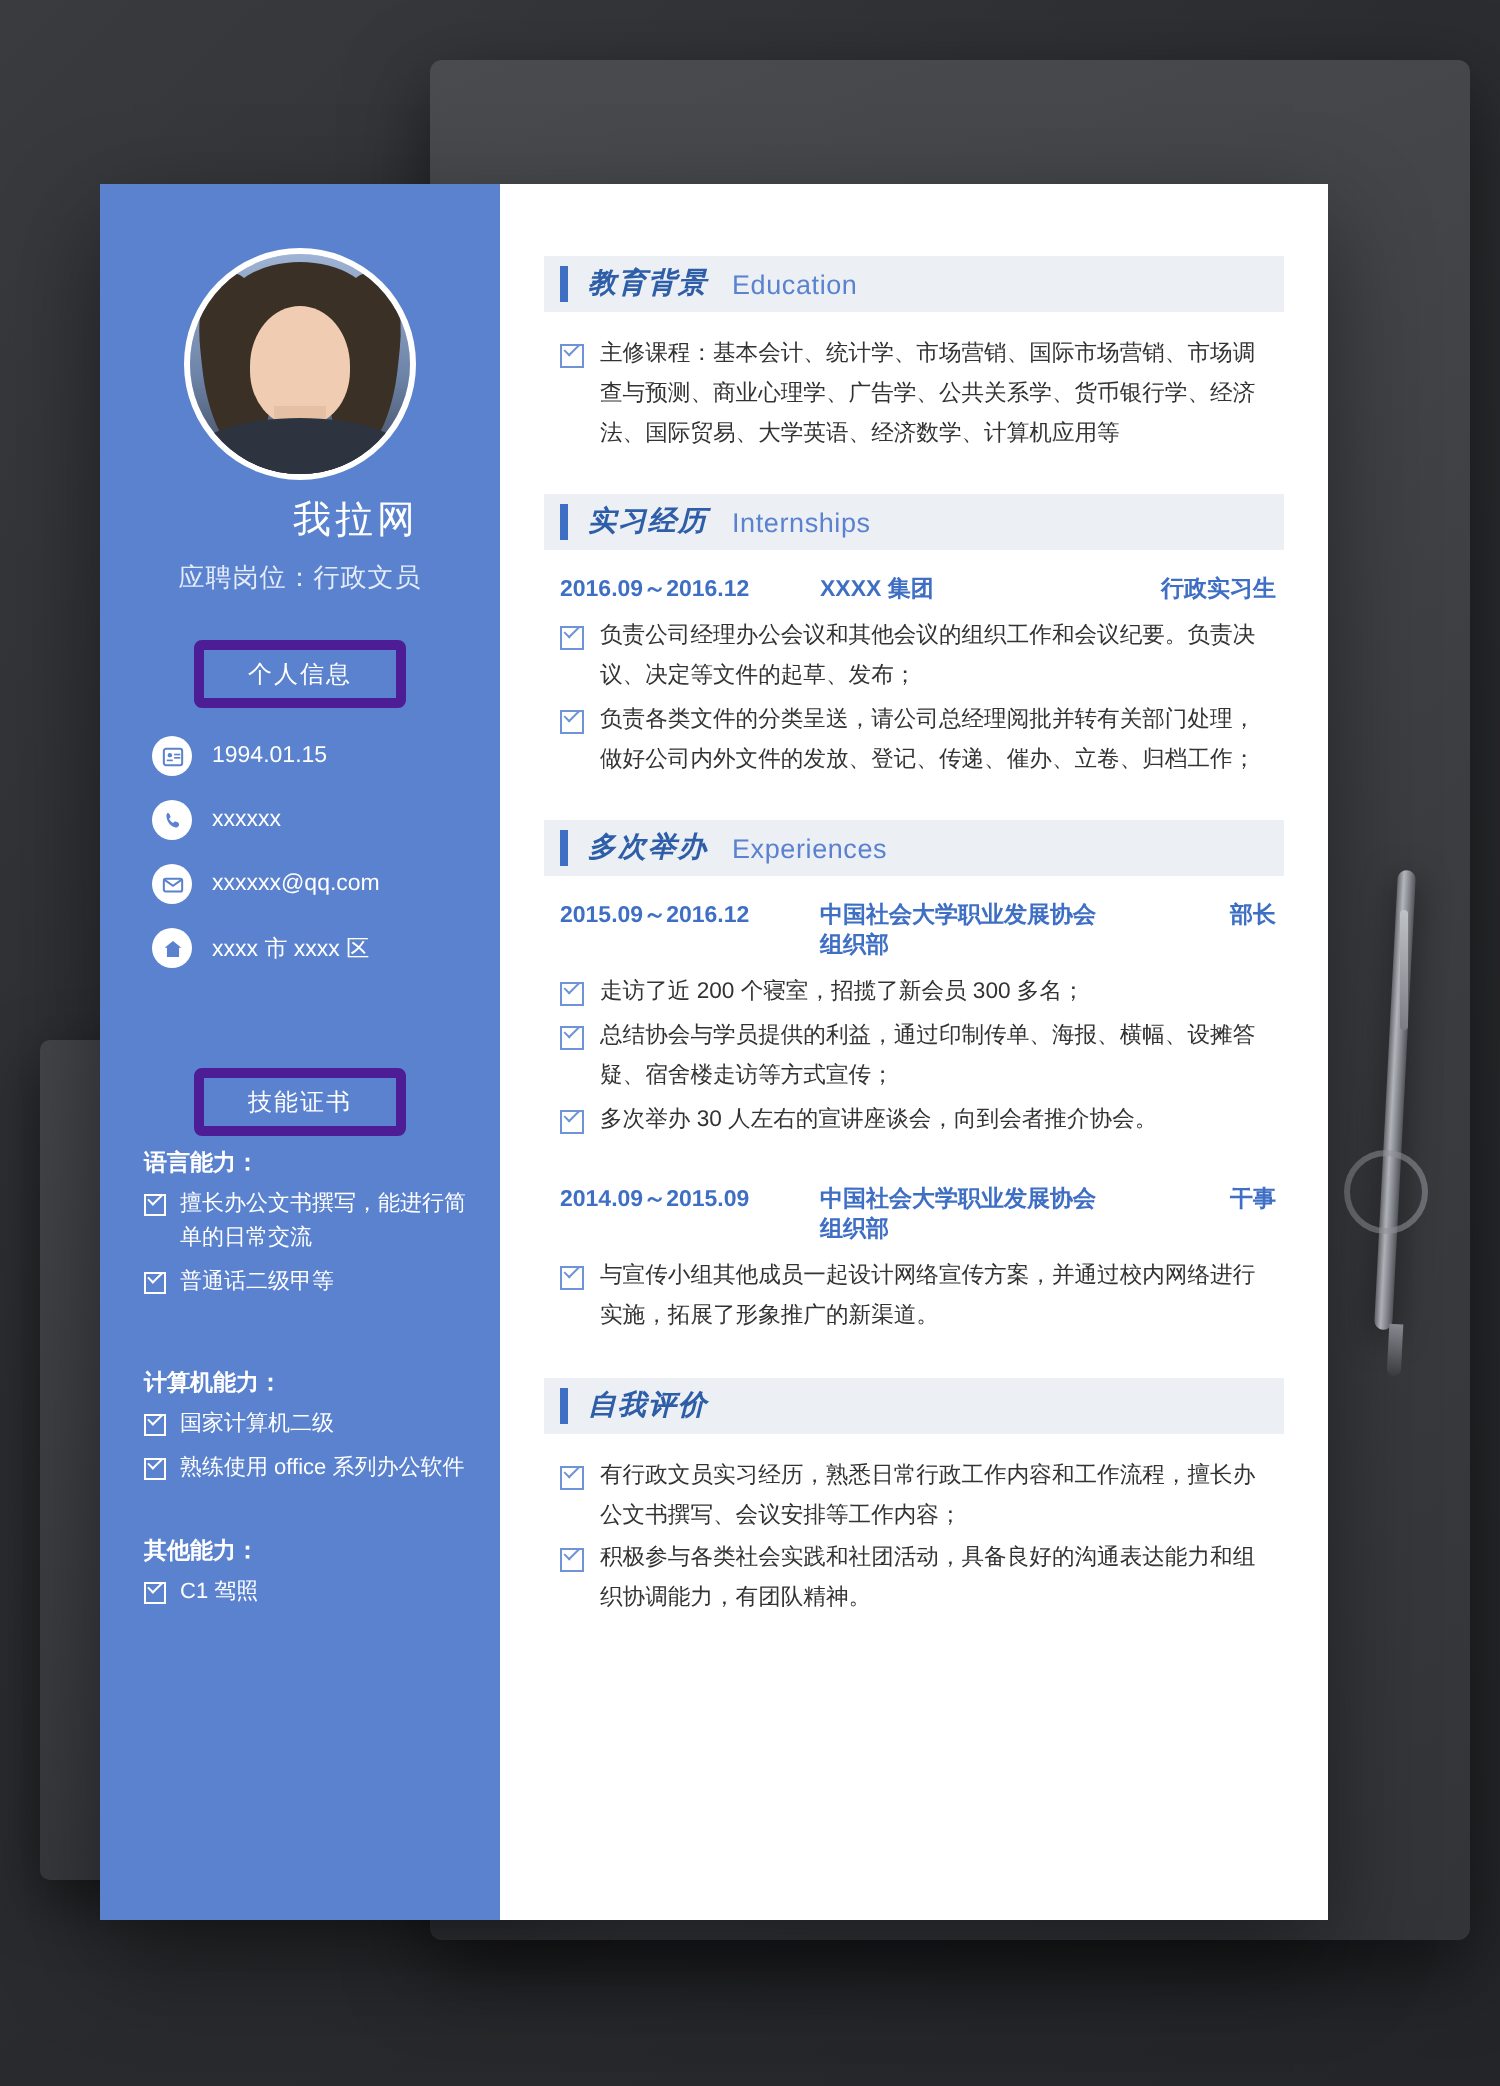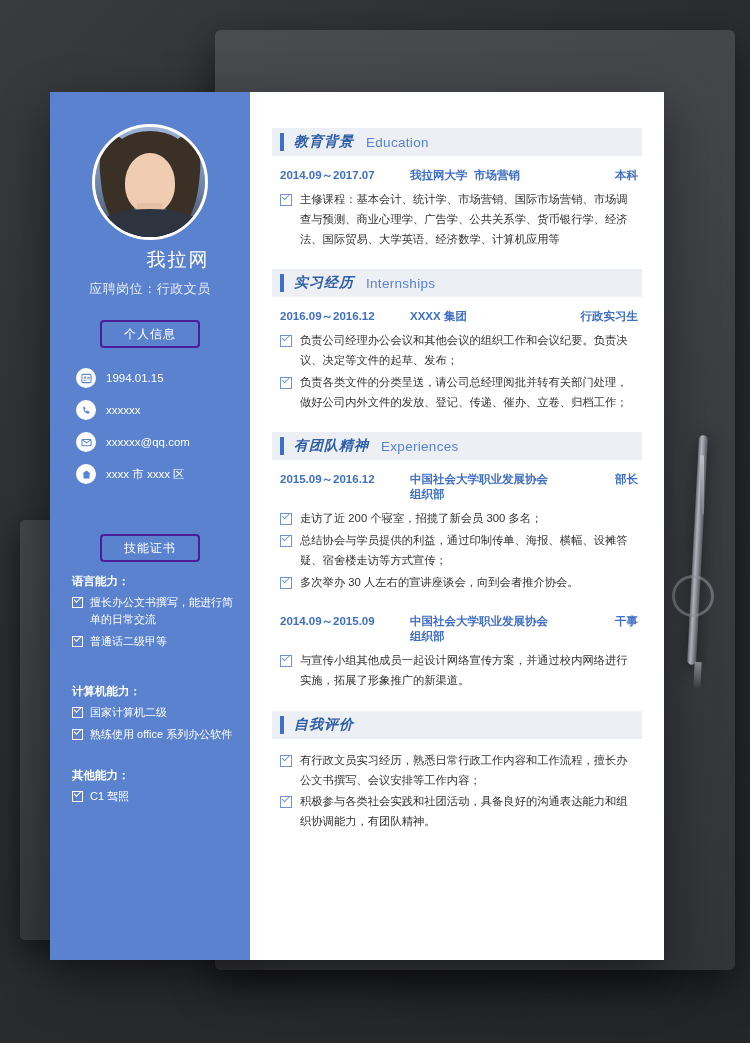--- a/index.html
+++ b/index.html
@@ -192,21 +192,21 @@
     letter-spacing: 0.5px;
   }
   .pill {
     position: absolute;
     left: 50%;
     transform: translateX(-50%);
     width: 96px;
     height: 24px;
     line-height: 24px;
     text-align: center;
-    border: 2px solid #4c1d95;
+    border: 5px solid #4c1d95;
     border-radius: 4px;
     font-size: 12px;
     letter-spacing: 1px;
   }
   .pill-info { top: 228px; }
   .pill-skill { top: 442px; }
 
   .contact-list {
     position: absolute;
     top: 270px;
@@ -460,26 +460,20 @@
     </div>
   </div>
 
   <div class="content">
 
     <div class="section-head">
       <span class="bar"></span>
       <span class="sh-cn">教育背景</span>
       <span class="sh-en">Education</span>
     </div>
-    <div class="job-row">
-      <span class="jr-date">2014.09～2017.07</span>
-      <span class="jr-org">我拉网大学</span>
-      <span class="jr-role left">市场营销</span>
-      <span class="jr-role">本科</span>
-    </div>
     <div class="bullets">
       <div class="b-item">
         <span class="b-mark"></span>
         <span>主修课程：基本会计、统计学、市场营销、国际市场营销、市场调查与预测、商业心理学、广告学、公共关系学、货币银行学、经济法、国际贸易、大学英语、经济数学、计算机应用等</span>
       </div>
     </div>
 
     <div class="sec-gap"></div>
 
     <div class="section-head">
@@ -500,21 +494,21 @@
       <div class="b-item">
         <span class="b-mark"></span>
         <span>负责各类文件的分类呈送，请公司总经理阅批并转有关部门处理，做好公司内外文件的发放、登记、传递、催办、立卷、归档工作；</span>
       </div>
     </div>
 
     <div class="sec-gap"></div>
 
     <div class="section-head">
       <span class="bar"></span>
-      <span class="sh-cn">有团队精神</span>
+      <span class="sh-cn">多次举办</span>
       <span class="sh-en">Experiences</span>
     </div>
     <div class="job-row">
       <span class="jr-date">2015.09～2016.12</span>
       <span class="jr-org">中国社会大学职业发展协会组织部</span>
       <span class="jr-role">部长</span>
     </div>
     <div class="bullets">
       <div class="b-item">
         <span class="b-mark"></span>

